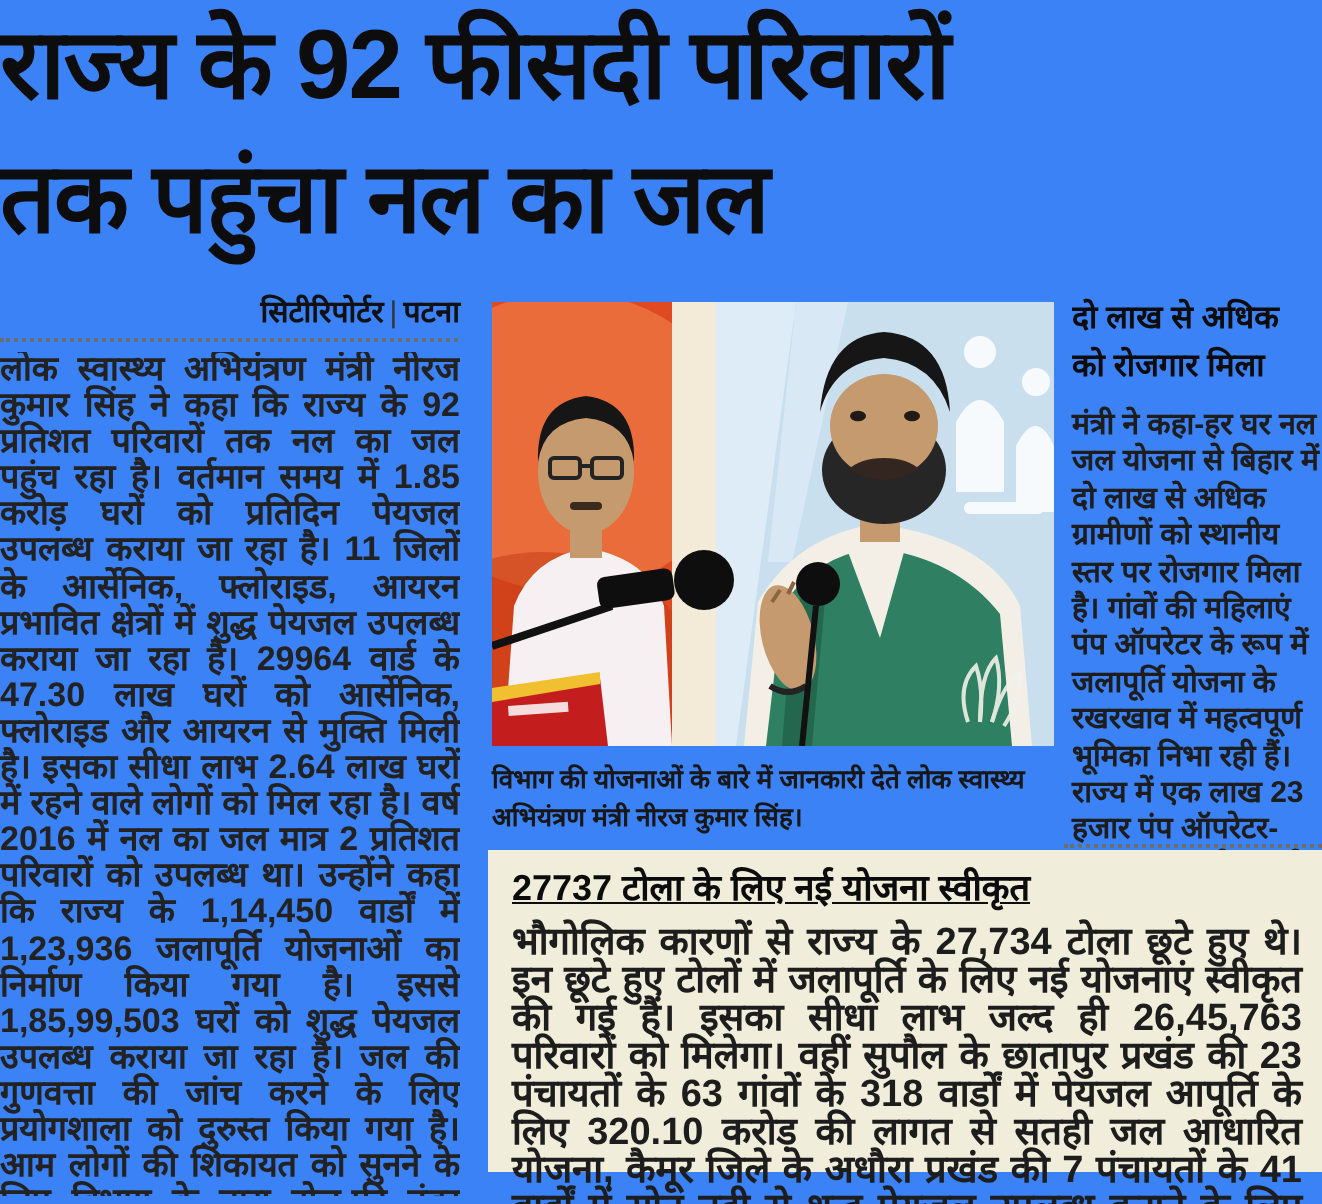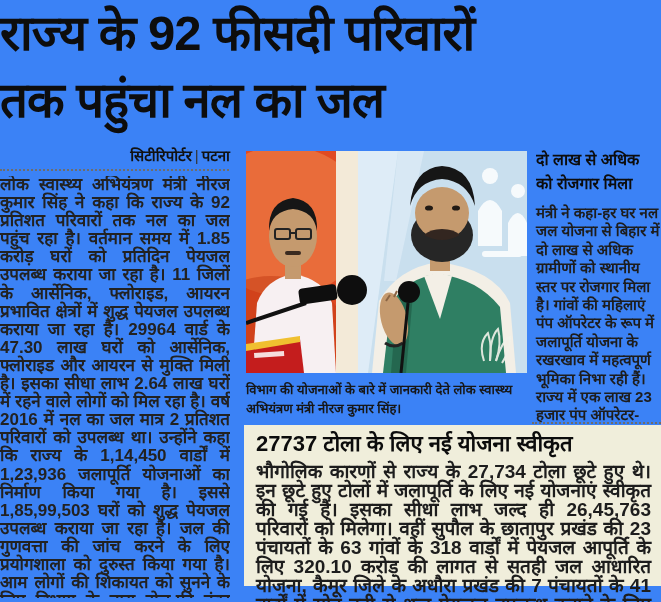--- a/index.html
+++ b/index.html
@@ -44,22 +44,22 @@
   .sidebar-body{
     margin-top:8px;font-size:15px;line-height:18.4px;font-weight:700;color:#1d1d1d;
     text-align:left;
   }
   
   .highlight-box{
     position:absolute;left:244px;top:425px;width:417px;height:161px;
     background:#f0eedb;box-sizing:border-box;padding:4px 10px 6px 12px;
   }
   .highlight-heading{
-    font-size:22px;line-height:30px;font-weight:800;color:#0c0c0c;
-    white-space:nowrap;overflow:hidden;
+    font-size:18px;line-height:30px;font-weight:800;color:#0c0c0c;
+    white-space:nowrap;overflow:hidden;text-decoration:underline;
   }
   .highlight-body{
     margin-top:3px;font-size:19px;line-height:19px;font-weight:600;color:#1d1d1d;
     text-align:justify;
   }
 </style>
 </head>
 <body>
 
 <div class="page">

